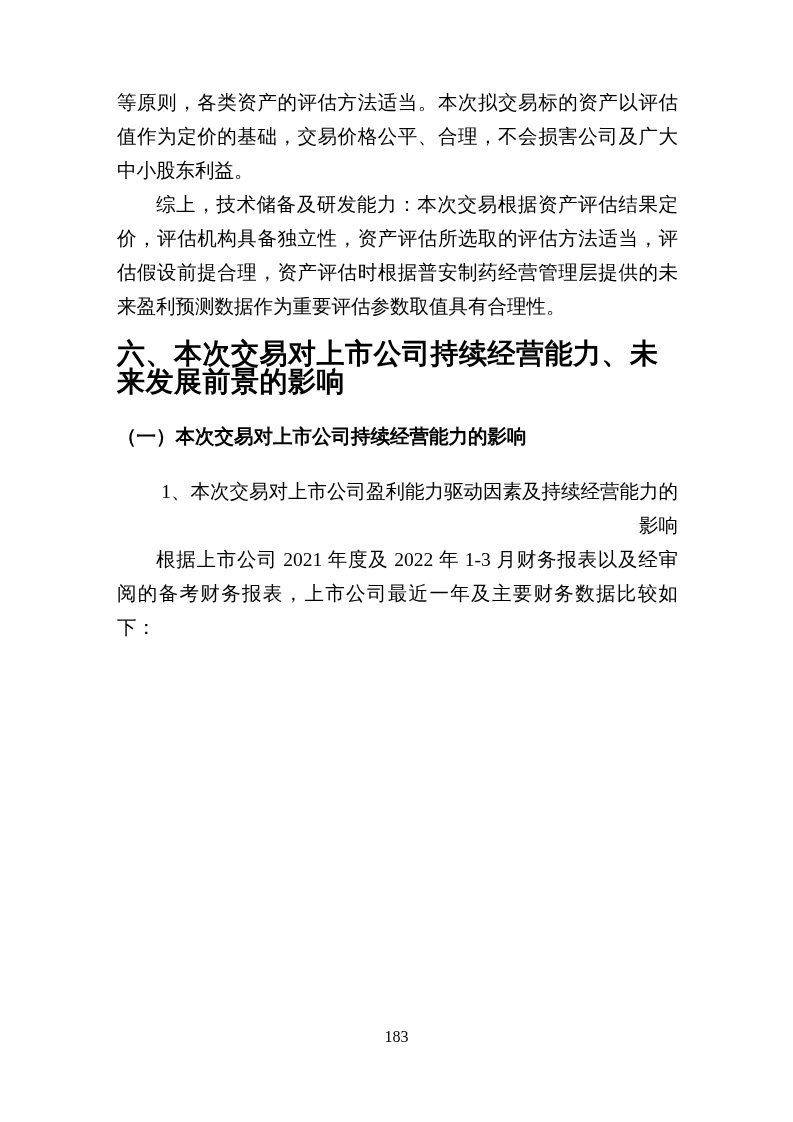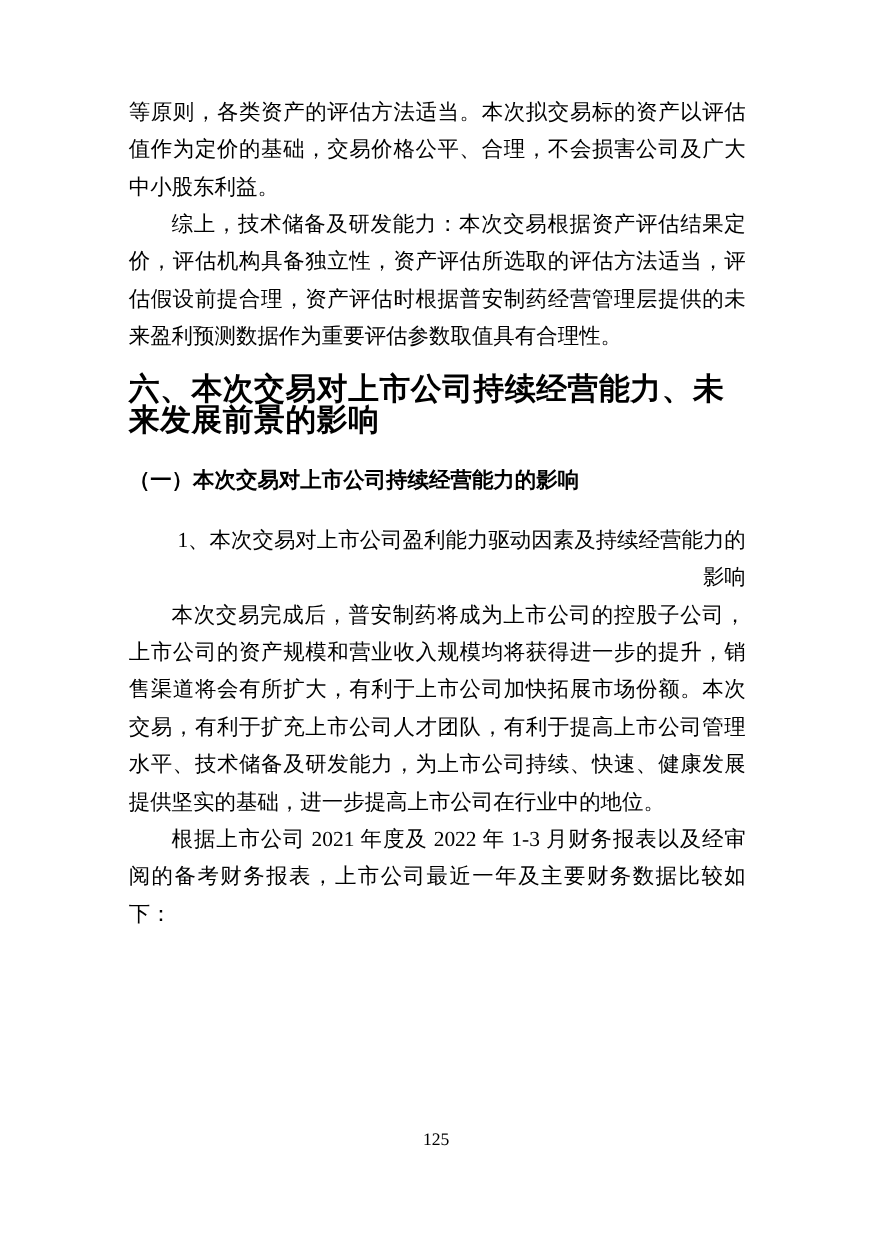--- a/index.html
+++ b/index.html
@@ -64,19 +64,18 @@
 
 <div class="page">
 
   <p class="body-para">等原则，各类资产的评估方法适当。本次拟交易标的资产以评估值作为定价的基础，交易价格公平、合理，不会损害公司及广大中小股东利益。</p>
   <p class="body-para indent">综上，技术储备及研发能力：本次交易根据资产评估结果定价，评估机构具备独立性，资产评估所选取的评估方法适当，评估假设前提合理，资产评估时根据普安制药经营管理层提供的未来盈利预测数据作为重要评估参数取值具有合理性。</p>
 
   <h1 class="sec-heading">六、本次交易对上市公司持续经营能力、未来发展前景的影响</h1>
   <h2 class="subsec-heading">（一）本次交易对上市公司持续经营能力的影响</h2>
 
   <p class="item-heading">1、本次交易对上市公司盈利能力驱动因素及持续经营能力的影响</p>
-  <p class="body-para indent">本次交易完成后，普安制药将成为上市公司的控股子公司，上市公司的资产规模和营业收入规模均将获得进一步的提升，销售渠道将会有所扩大，有利于上市公司加快拓展市场份额。本次交易，有利于扩充上市公司人才团队，有利于提高上市公司管理水平、技术储备及研发能力，为上市公司持续、快速、健康发展提供坚实的基础，进一步提高上市公司在行业中的地位。</p>
 
   <p class="body-para indent">根据上市公司 2021 年度及 2022 年 1-3 月财务报表以及经审阅的备考财务报表，上市公司最近一年及主要财务数据比较如下：</p>
 
-  <div class="page-number">125</div>
+  <div class="page-number">183</div>
 
 </div>
 
 </body></html>

